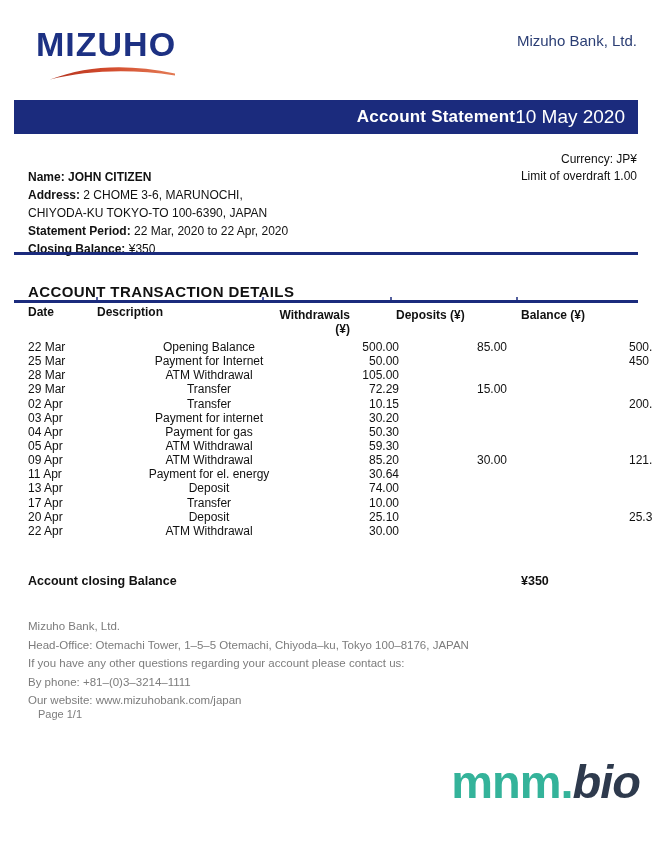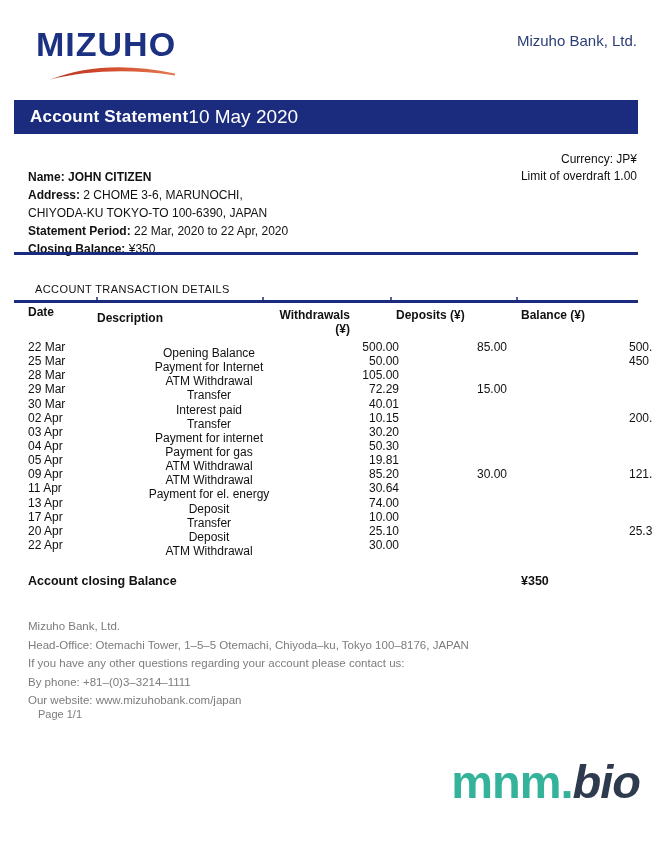--- a/index.html
+++ b/index.html
@@ -12,41 +12,41 @@
     width:652px;height:841px;background:#ffffff;position:relative;overflow:hidden;
     font-family:"Liberation Sans", sans-serif;color:var(--ink);
   }
   
   .logo-block{position:absolute;left:36px;top:28px;}
   .logo-text{font-size:34px;font-weight:700;letter-spacing:1px;color:var(--logo-navy);line-height:32px;}
   .swoosh{display:block;margin:3px 0 0 13px;}
   .bank-name{position:absolute;top:32px;right:15px;font-size:15px;color:var(--bankname-navy);}
   
   .title-bar{position:absolute;left:14px;top:100px;width:624px;height:34px;background:var(--navy);
-    color:#fff;display:flex;align-items:center;justify-content:flex-start;
+    color:#fff;display:flex;align-items:center;justify-content:flex-end;
     padding:0 13px 0 16px;box-sizing:border-box;}
   .title{font-size:17px;font-weight:700;letter-spacing:.2px;}
   .title-date{font-size:19px;font-weight:400;}
   
   .meta-right{position:absolute;top:151px;right:15px;text-align:right;font-size:12px;line-height:17px;}
   .meta-left{position:absolute;top:168px;left:28px;font-size:12px;line-height:18px;}
   .lbl{font-weight:700;}
   .hr1{position:absolute;top:252px;left:14px;width:624px;height:3px;background:var(--navy);}
   
-  .section-title{position:absolute;top:283px;left:35px;font-size:11px;font-weight:400;letter-spacing:.4px;}
+  .section-title{position:absolute;top:283px;left:28px;font-size:15px;font-weight:700;letter-spacing:.4px;}
   .hr2{position:absolute;top:300px;left:14px;width:624px;height:3px;background:var(--navy);}
   .hr2 .tick{position:absolute;top:-3px;width:2px;height:3px;background:var(--navy);opacity:.75;}
   .txn-table{position:absolute;left:28px;top:305px;width:610px;font-size:12px;}
   .txn-grid{display:grid;grid-template-columns:68px 172px 82px 171px 117px;}
   .txn-head{font-weight:700;line-height:14px;}
   .txn-head .c3,.txn-head .c4,.txn-head .c5{position:relative;top:3px;}
   .txn-body{margin-top:7px;}
   .txn-row{display:grid;grid-template-columns:68px 172px 82px 171px 117px;height:14.15px;line-height:14.15px;gap:27px;}
   .c1{text-align:left;}
-  .c2{text-align:center;margin-top:6px;}
+  .c2{text-align:center;}
   .c3{text-align:right;}
   .txn-row .c3{padding-right:5px;box-sizing:border-box;}
   .c4{text-align:left;padding-left:46px;box-sizing:border-box;}
   .c5{text-align:left;}
   .closing-row{position:absolute;top:574px;left:28px;width:610px;font-size:12.5px;font-weight:700;}
   .closing-row .val{position:absolute;left:493px;top:0;}
   
   .footer{position:absolute;top:617px;left:28px;font-size:11.5px;line-height:18.5px;color:var(--gray);}
   .page-label{position:absolute;top:708px;left:0;width:652px;text-align:left;font-size:11px;color:var(--gray);padding-left:38px;}
   
@@ -132,27 +132,20 @@
   </div>
 
   <div class="txn-row">
     <span class="c1">29 Mar</span>
     <span class="c2">Transfer</span>
     <span class="c3">72.29</span>
     <span class="c4">15.00</span>
     <span class="c5"></span>
   </div>
 
-  <div class="txn-row">
-    <span class="c1">30 Mar</span>
-    <span class="c2">Interest paid</span>
-    <span class="c3">40.01</span>
-    <span class="c4"></span>
-    <span class="c5"></span>
-  </div>
 
 
   <div class="txn-row">
     <span class="c1">02 Apr</span>
     <span class="c2">Transfer</span>
     <span class="c3">10.15</span>
     <span class="c4"></span>
     <span class="c5">200.33</span>
   </div>
 
@@ -168,21 +161,21 @@
     <span class="c1">04 Apr</span>
     <span class="c2">Payment for gas</span>
     <span class="c3">50.30</span>
     <span class="c4"></span>
     <span class="c5"></span>
   </div>
 
   <div class="txn-row">
     <span class="c1">05 Apr</span>
     <span class="c2">ATM Withdrawal</span>
-    <span class="c3">19.81</span>
+    <span class="c3">59.30</span>
     <span class="c4"></span>
     <span class="c5"></span>
   </div>
 
   <div class="txn-row">
     <span class="c1">09 Apr</span>
     <span class="c2">ATM Withdrawal</span>
     <span class="c3">85.20</span>
     <span class="c4">30.00</span>
     <span class="c5">121.89</span>

